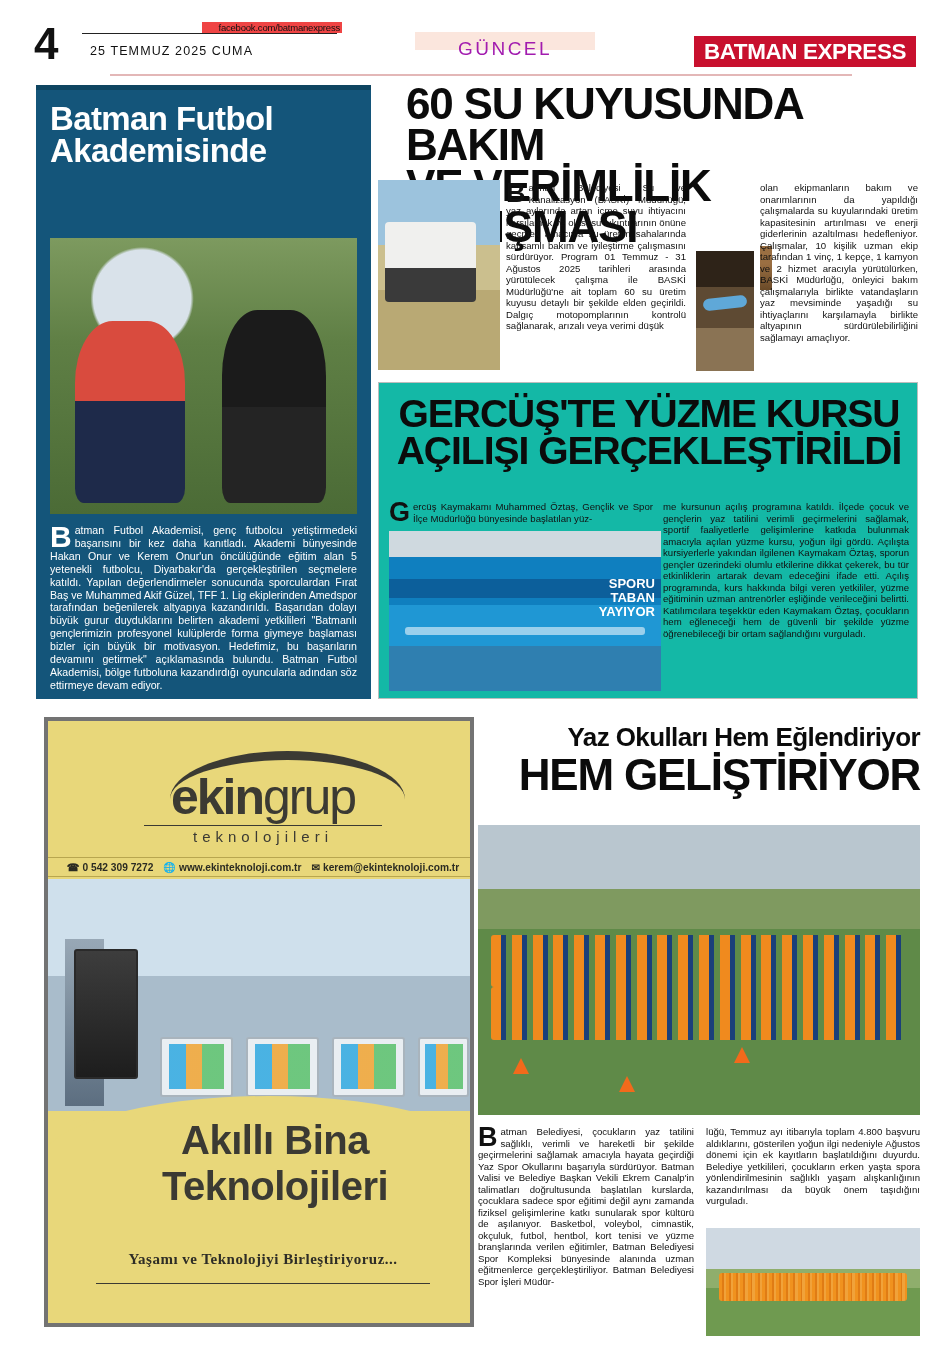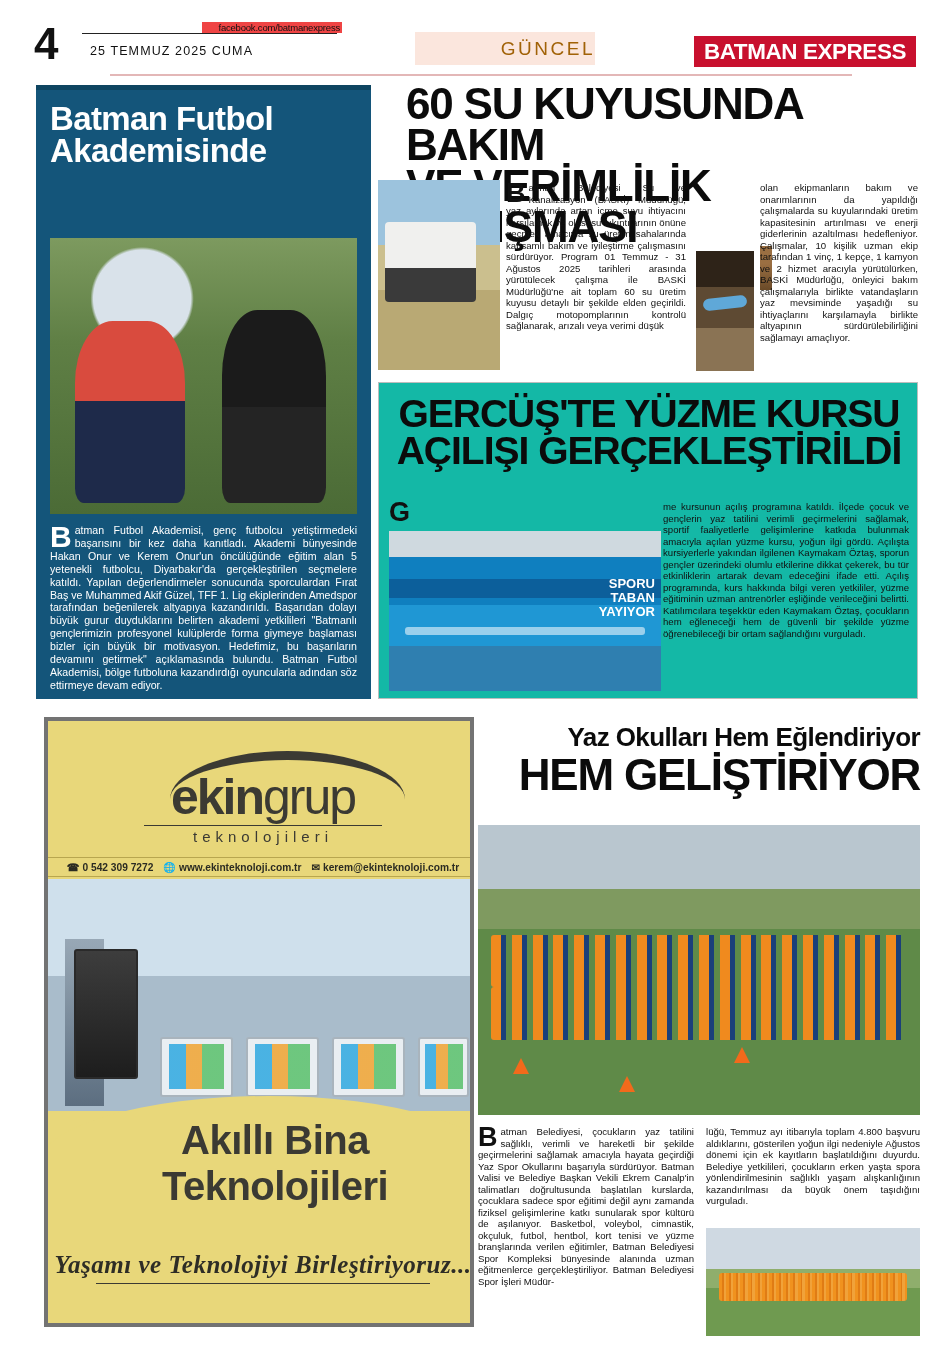--- a/index.html
+++ b/index.html
@@ -24,23 +24,23 @@
   .fb-url {
     position:absolute; left:202px; top:22px; width:140px;
     font-size:9.5px; color:#111; text-align:right; letter-spacing:-0.2px;
     background:#ef4444; padding:0 2px;
   }
   .issue-date {
     position:absolute; left:90px; top:44px;
     font-size:12.5px; letter-spacing:1.1px; color:#111;
   }
   .section-tag {
-    position:absolute; left:415px; top:32px; width:180px; height:33px;
-    background:#fbe6dd; color:#a16207;
-    font-size:19px; letter-spacing:2.5px; text-align:right; line-height:33px;
+    position:absolute; left:415px; top:32px; width:180px; height:18px;
+    background:#fbe6dd; color:#a21caf;
+    font-size:19px; letter-spacing:2.5px; text-align:center; line-height:33px;
   }
   .brand-box {
     position:absolute; right:35px; top:36px; width:222px; height:31px;
     background:#c8102e; overflow:hidden;
   }
   .brand-text {
     color:#fff; font-size:22px; font-weight:700; line-height:31px;
     letter-spacing:-0.4px; text-align:center; white-space:nowrap;
     font-family:"Liberation Sans Narrow","Liberation Sans", sans-serif;
     transform:scaleX(1.02); transform-origin:center;
@@ -160,21 +160,21 @@
     background:#e8d77a; border-radius:50% 50% 0 0 / 100% 100% 0 0;
   }
   .ad-slogan {
     position:absolute; left:0; top:396px; width:430px; text-align:center;
     font-size:40px; font-weight:700; color:#3b3a33; line-height:46px;
     letter-spacing:-0.5px;
     margin-left:12px;
   }
   .ad-tagline {
     position:absolute; left:0; top:530px; width:430px; text-align:center;
-    font-size:25px; font-style:italic; font-weight:700; color:#2e2d26;
+    font-size:15px; font-weight:700; color:#2e2d26;
     font-family:"Liberation Serif", serif; letter-spacing:0.5px;
   }
   .ad-rule {
     position:absolute; left:48px; top:562px; width:334px; height:1px; background:#3b3a33;
   }
 
   
   .story-c { position:absolute; left:478px; top:722px; width:442px; }
   .story-c-kicker {
     text-align:right; font-size:26px; font-weight:700; color:#0b0b0b;
@@ -345,21 +345,21 @@
   <div class="col-text a-col2">
     <span>olan ekipmanların bakım ve onarımlarının da yapıldığı çalışmalarda su kuyularındaki üretim kapasitesinin artırılması ve enerji giderlerinin azaltılması hedefleniyor. Çalışmalar, 10 kişilik uzman ekip tarafından 1 vinç, 1 kepçe, 1 kamyon ve 2 hizmet aracıyla yürütülürken, BASKİ Müdürlüğü, önleyici bakım çalışmalarıyla birlikte vatandaşların yaz mevsiminde yaşadığı su ihtiyaçlarını karşılamayla birlikte altyapının sürdürülebilirliğini sağlamayı amaçlıyor.</span>
   </div>
 
   <div class="story-b">
     <div class="story-b-head">
       <div>GERCÜŞ'TE YÜZME KURSU</div>
       <div>AÇILIŞI GERÇEKLEŞTİRİLDİ</div>
     </div>
     <div class="col-text b-col1">
-      <span class="dropcap">G</span>
+      <span class="dropcap">G</span><span>ercüş Kaymakamı Muhammed Öztaş, Gençlik ve Spor İlçe Müdürlüğü bünyesinde başlatılan yüz-</span>
     </div>
     <div class="col-text b-col2">
       <span>me kursunun açılış programına katıldı. İlçede çocuk ve gençlerin yaz tatilini verimli geçirmelerini sağlamak, sportif faaliyetlerle gelişimlerine katkıda bulunmak amacıyla açılan yüzme kursu, yoğun ilgi gördü. Açılışta kursiyerlerle yakından ilgilenen Kaymakam Öztaş, sporun gençler üzerindeki olumlu etkilerine dikkat çekerek, bu tür etkinliklerin artarak devam edeceğini ifade etti. Açılış programında, kurs hakkında bilgi veren yetkililer, yüzme eğitiminin uzman antrenörler eşliğinde verileceğini belirtti. Katılımcılara teşekkür eden Kaymakam Öztaş, çocukların hem eğleneceği hem de güvenli bir şekilde yüzme öğrenebileceği bir ortam sağlandığını vurguladı.</span>
     </div>
     <div class="story-b-photo">
       <div class="ph ph-pool"></div>
       <div style="position:absolute;right:6px;top:46px;color:#fff;font-weight:700;font-size:13px;line-height:14px;text-align:right;">
         <div>SPORU</div>
         <div>TABAN</div>
         <div>YAYIYOR</div>

